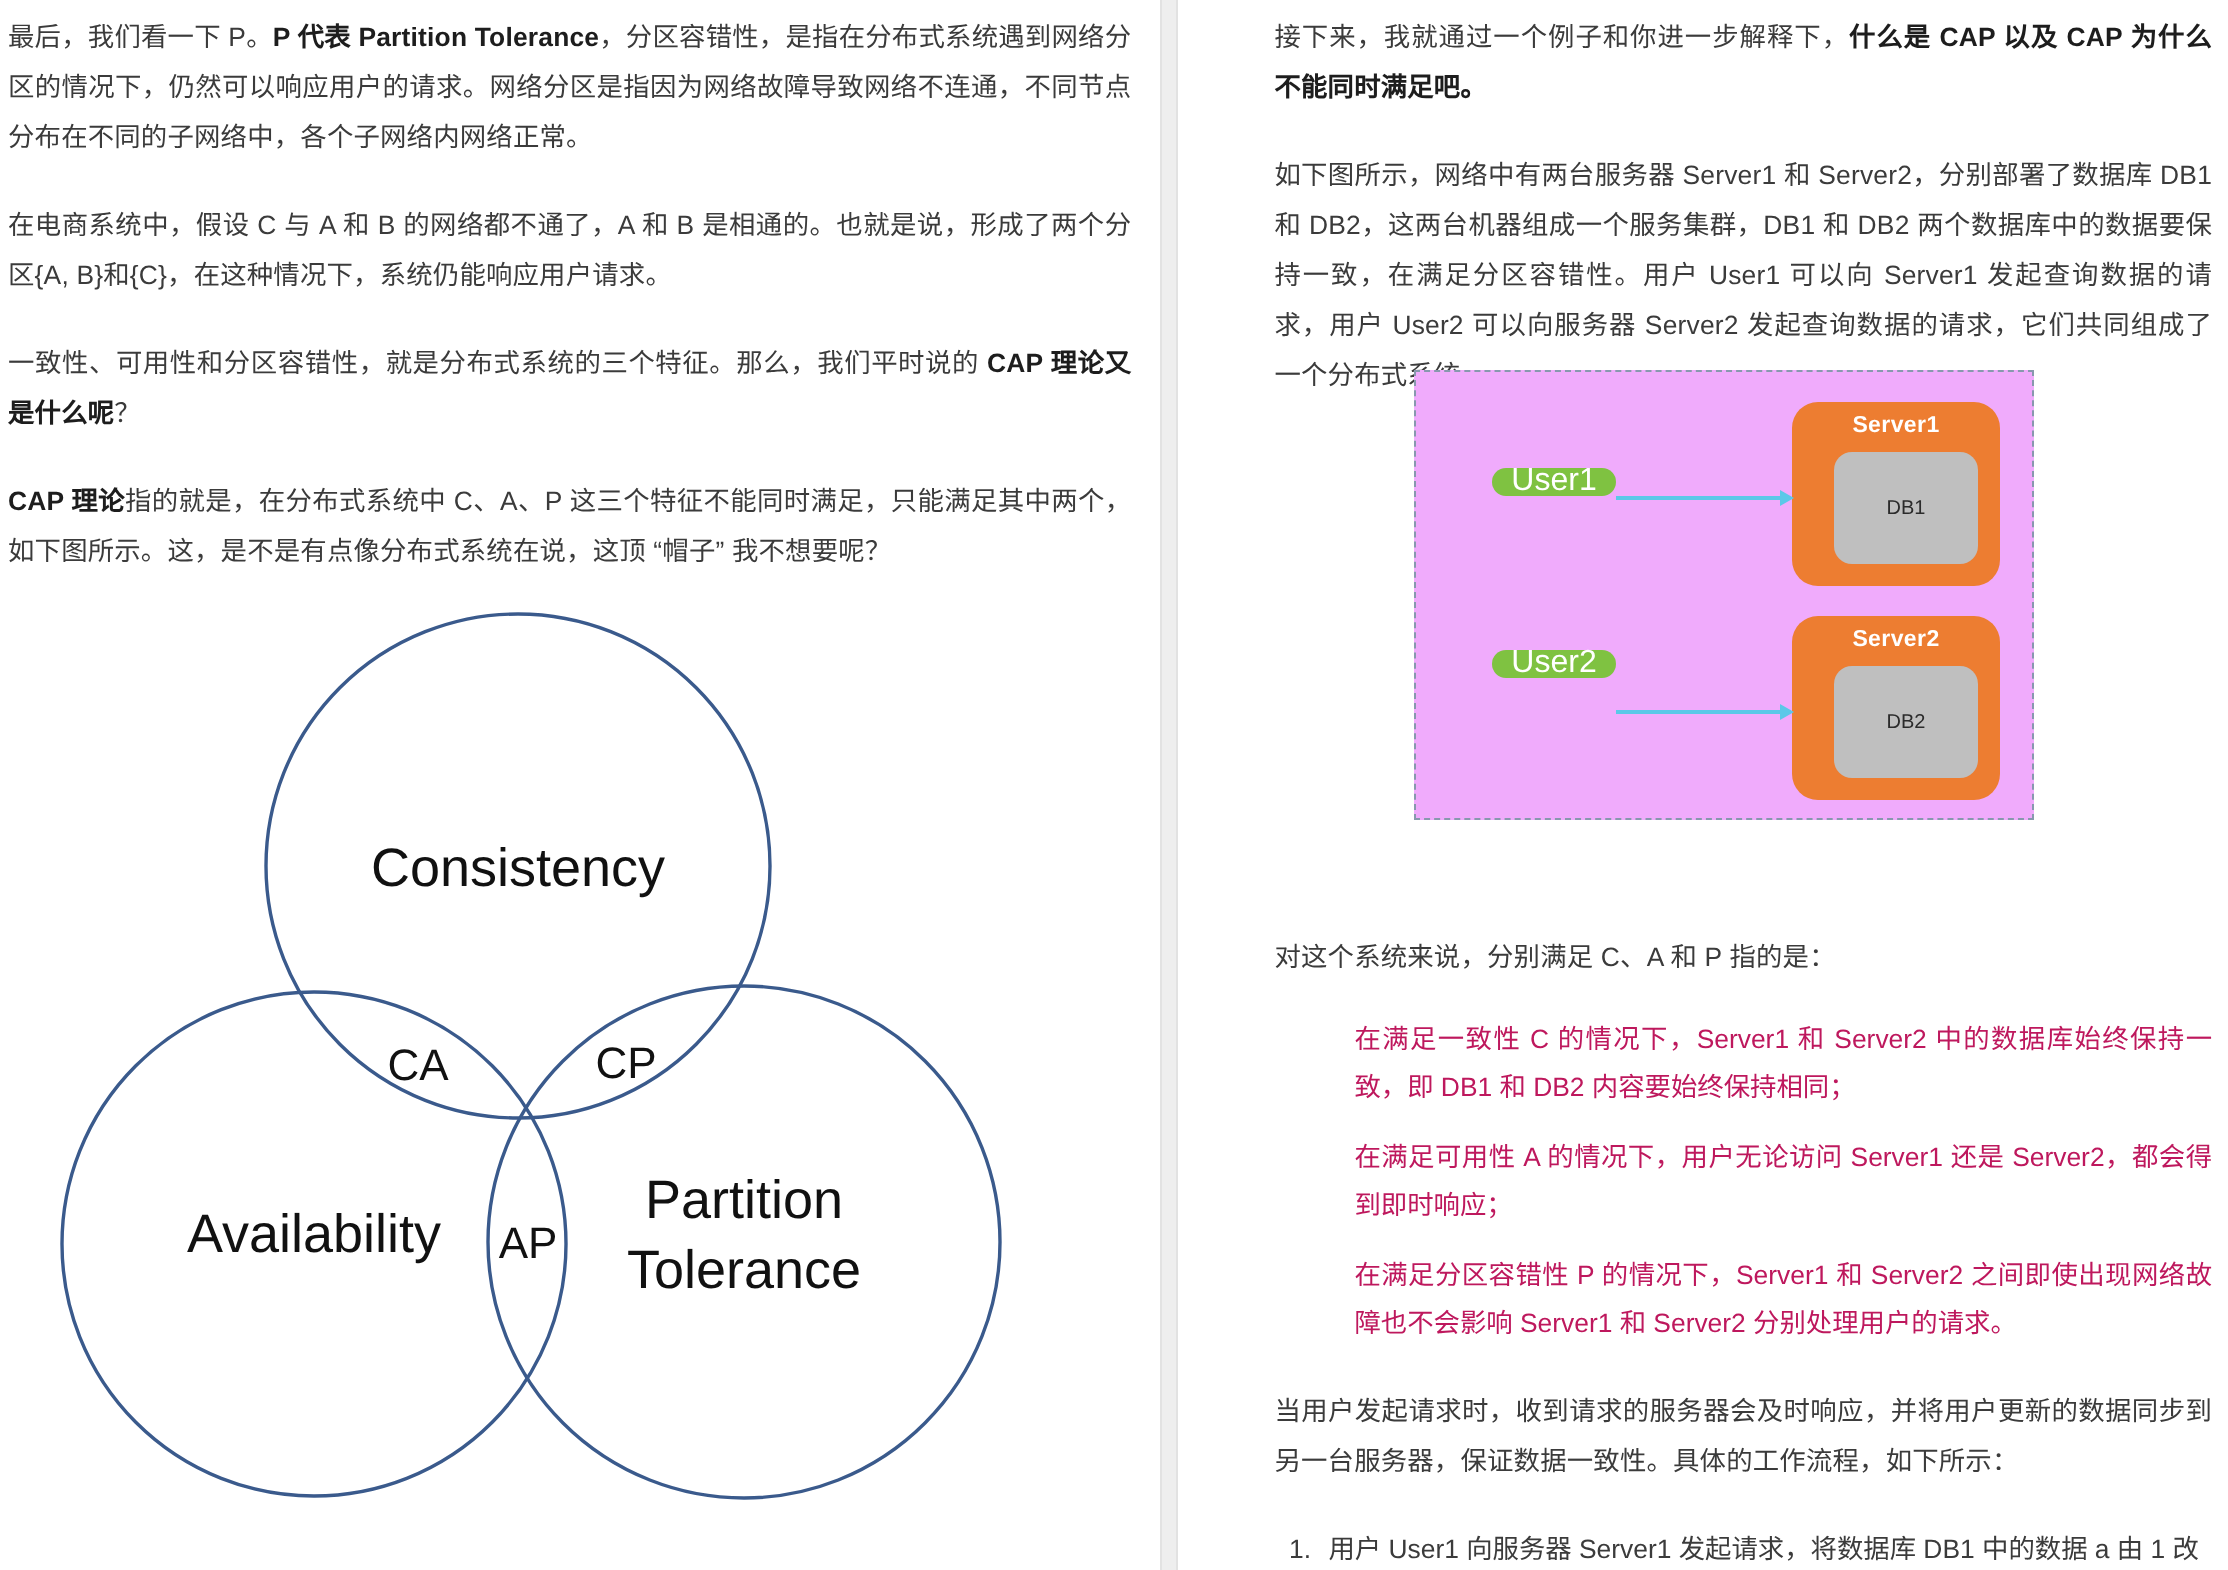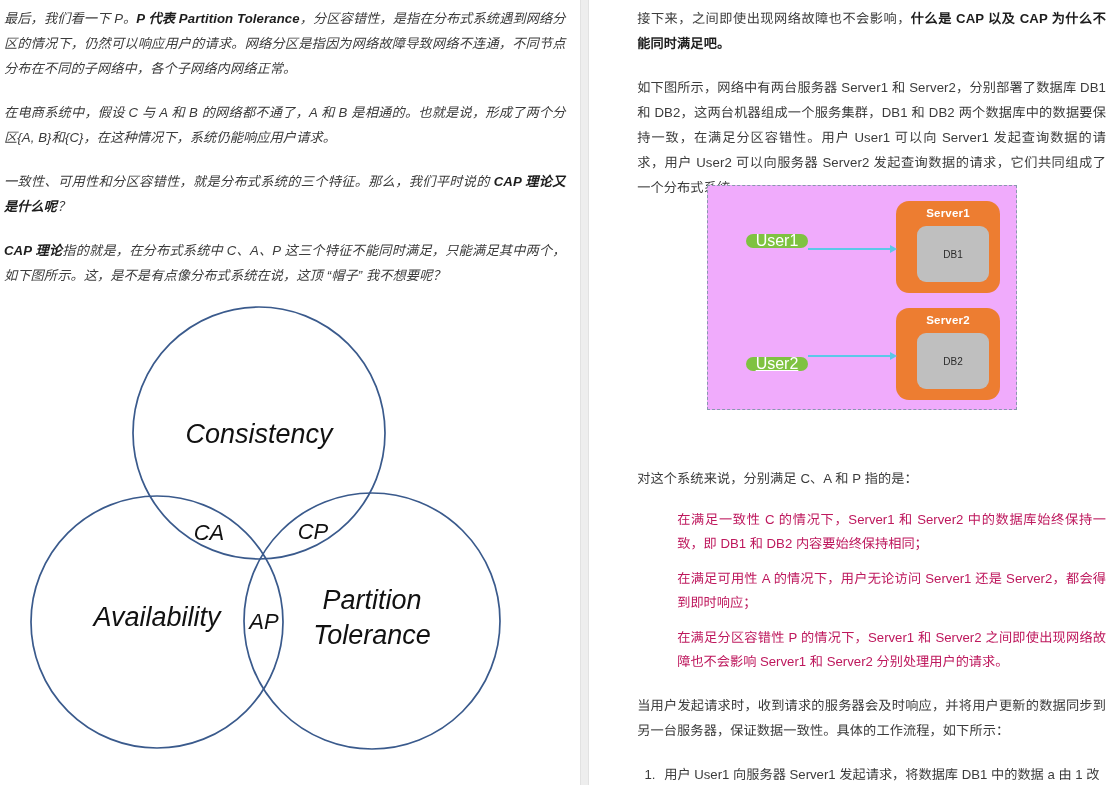--- a/index.html
+++ b/index.html
@@ -24,21 +24,21 @@
     inset: 0;
     display: flex;
     background: #ffffff;
   }
   .col {
     position: relative;
     height: 785px;
     overflow: hidden;
     box-sizing: border-box;
   }
-  .col-left  { width: 611px; padding: 0 14px 4px 4px; font-style: italic; }
+  .col-left  { width: 611px; padding: 0 14px 4px 4px; }
   .col-gutter{
     width: 8px;
     background: #eeeeee;
     border-left: 1px solid #e2e2e2;
     border-right: 1px solid #e2e2e2;
   }
   .col-right { width: 551px; padding: 0 8px 0 48px; }
 
   
   p.para {
@@ -207,21 +207,21 @@
       </svg>
     </div>
 
   </div>
 
   <div class="col-gutter"></div>
 
   <div class="col col-right">
 
     <p class="para" style="margin-top:6px;">
-      <span>接下来，之间即使出现网络故障也不会影响，</span><span class="b">什么是 CAP 以及 CAP 为什么不能同时满足吧。</span>
+      <span>接下来，我就通过一个例子和你进一步解释下，</span><span class="b">什么是 CAP 以及 CAP 为什么不能同时满足吧。</span>
     </p>
 
     <p class="para">如下图所示，网络中有两台服务器 Server1 和 Server2，分别部署了数据库 DB1 和 DB2，这两台机器组成一个服务集群，DB1 和 DB2 两个数据库中的数据要保持一致，在满足分区容错性。用户 User1 可以向 Server1 发起查询数据的请求，用户 User2 可以向服务器 Server2 发起查询数据的请求，它们共同组成了一个分布式系统。</p>
 
     <div style="height:247px"></div>
 
     <p class="para tight">对这个系统来说，分别满足 C、A 和 P 指的是：</p>
 
     <div class="quote-block">
       <p>在满足一致性 C 的情况下，Server1 和 Server2 中的数据库始终保持一致，即 DB1 和 DB2 内容要始终保持相同；</p>
@@ -244,21 +244,21 @@
       <div class="svr-title">Server1</div>
       <div class="db">DB1</div>
     </div>
 
     <div class="svr" style="left:188px; top:122px;">
       <div class="svr-title">Server2</div>
       <div class="db">DB2</div>
     </div>
 
     <div class="usr" style="left:38px; top:48px;">User1</div>
-    <div class="usr" style="left:38px; top:171px;text-decoration:underline;">User2</div>
+    <div class="usr" style="left:38px; top:139px;">User2</div>
 
     <div class="arrow" style="left:100px; top:58px; width:89px;">
       <div class="shaft"></div>
       <div class="head"></div>
     </div>
     <div class="arrow" style="left:100px; top:165px; width:89px;">
       <div class="shaft"></div>
       <div class="head"></div>
     </div>
 

